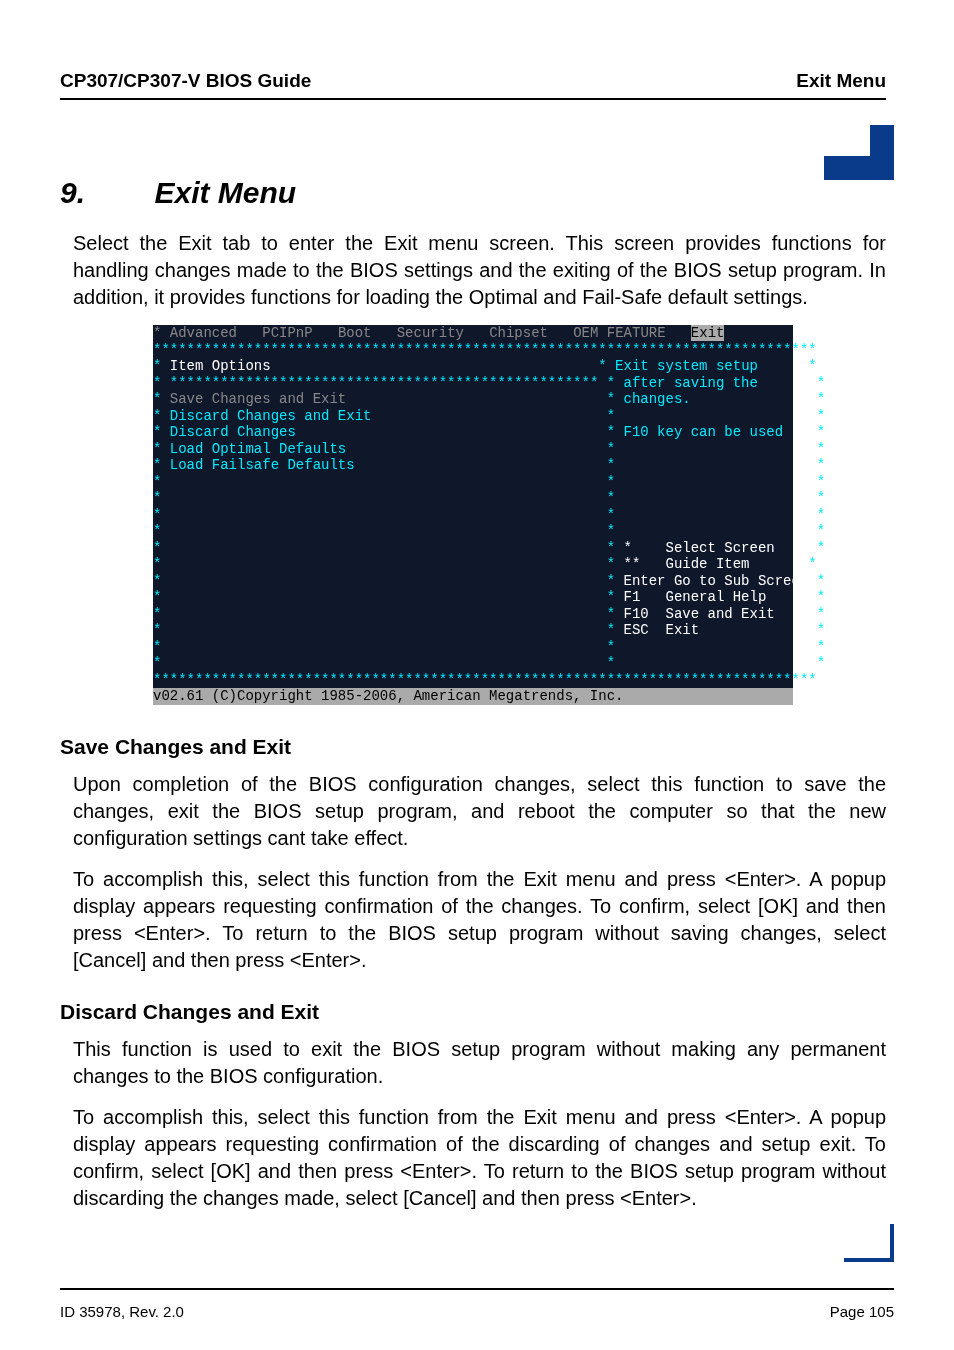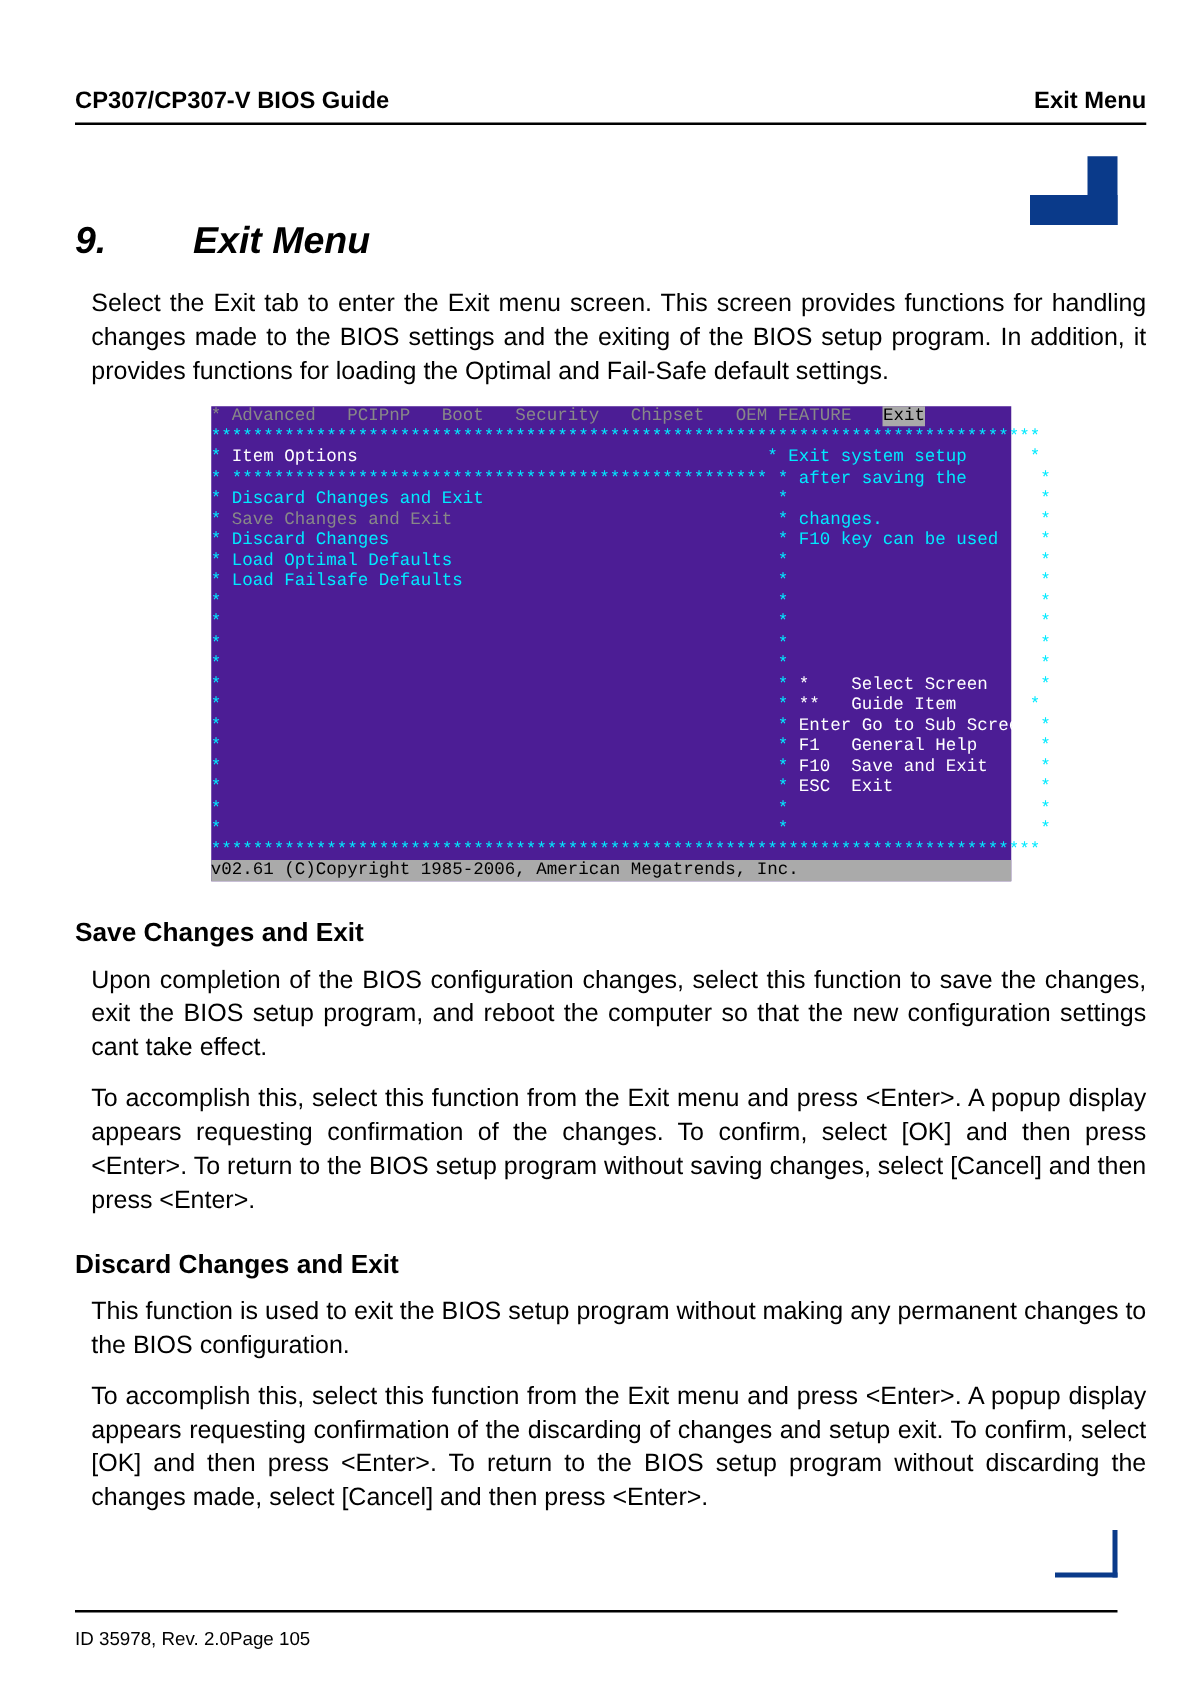--- a/index.html
+++ b/index.html
@@ -4,21 +4,21 @@
 <style>
   * { box-sizing: border-box; margin: 0; padding: 0; }
   body {
     font-family: Arial, Helvetica, sans-serif;
     background: #fff;
     width: 954px;
     margin: 0 auto;
     color: #000;
   }
   .page {
-    padding: 70px 37px 30px 60px;
+    padding: 70px 68px 30px 60px;
     position: relative;
     min-height: 1350px;
   }
   .header-row {
     display: flex;
     justify-content: space-between;
     font-weight: bold;
     font-size: 19px;
     margin-bottom: 6px;
   }
@@ -42,21 +42,21 @@
   p.body {
     font-size: 20px;
     line-height: 1.35;
     text-align: justify;
     margin-bottom: 14px;
     margin-left: 13px;
   }
   .bios-box {
     margin: 3px auto 30px auto;
     width: 640px;
-    background: #4c1d95;
+    background: #0f172a;
     color: #fff;
     font-family: "Courier New", monospace;
     font-size: 14px;
     line-height: 1.18;
     padding: 0;
   }
   .bios-tabs { color: #888; white-space: pre; }
   .bios-tabs .sel { background:#aaa; color:#000; }
   .bios-line { white-space: pre; }
   .cyan { color:#00eaff; }
@@ -76,21 +76,21 @@
     right: 60px;
     height: 2px;
     background: #000;
   }
   .footer-row {
     position: absolute;
     bottom: 30px;
     left: 60px;
     right: 60px;
     display: flex;
-    justify-content: flex-start;
+    justify-content: space-between;
     font-size: 15px;
   }
   .corner-bot {
     position: absolute;
     bottom: 88px;
     right: 60px;
     width: 50px;
     height: 38px;
   }
   .corner-bot .h { position:absolute; bottom:0; right:0; width:50px; height:4px; background:#0a3a8a; }
@@ -116,22 +116,22 @@
     <span class="chapter-title">Exit Menu</span>
   </div>
 
   <p class="body">Select the Exit tab to enter the Exit menu screen. This screen provides functions for handling changes made to the BIOS settings and the exiting of the BIOS setup program. In addition, it provides functions for loading the Optimal and Fail-Safe default settings.</p>
 
   <div class="bios-box">
 <div class="bios-tabs">* <span>Advanced</span>   <span>PCIPnP</span>   <span>Boot</span>   <span>Security</span>   <span>Chipset</span>   <span>OEM FEATURE</span>   <span class="sel">Exit</span></div>
 <div class="bios-line cyan">*******************************************************************************</div>
 <div class="bios-line"><span class="cyan">* </span><span class="white">Item Options</span><span class="cyan">                                       * </span><span class="cyan">Exit system setup</span><span class="cyan">      *</span></div>
 <div class="bios-line"><span class="cyan">*</span><span class="cyan"> ***************************************************</span><span class="cyan"> * </span><span class="cyan">after saving the</span><span class="cyan">       *</span></div>
+<div class="bios-line"><span class="cyan">* </span><span class="gray">Save Changes and Exit</span><span class="cyan">                               * </span><span class="cyan">changes.</span><span class="cyan">               *</span></div>
 <div class="bios-line"><span class="cyan">* </span><span class="cyan">Discard Changes and Exit</span><span class="cyan">                            *                        *</span></div>
-<div class="bios-line"><span class="cyan">* </span><span class="gray">Save Changes and Exit</span><span class="cyan">                               * </span><span class="cyan">changes.</span><span class="cyan">               *</span></div>
 <div class="bios-line"><span class="cyan">* </span><span class="cyan">Discard Changes</span><span class="cyan">                                     * </span><span class="cyan">F10 key can be used</span><span class="cyan">    *</span></div>
 <div class="bios-line"><span class="cyan">* </span><span class="cyan">Load Optimal Defaults</span><span class="cyan">                               *                        *</span></div>
 <div class="bios-line"><span class="cyan">* </span><span class="cyan">Load Failsafe Defaults</span><span class="cyan">                              *                        *</span></div>
 <div class="bios-line cyan">*                                                     *                        *</div>
 <div class="bios-line cyan">*                                                     *                        *</div>
 <div class="bios-line cyan">*                                                     *                        *</div>
 <div class="bios-line cyan">*                                                     *                        *</div>
 <div class="bios-line"><span class="cyan">*                                                     * </span><span class="white">*    Select Screen</span><span class="cyan">     *</span></div>
 <div class="bios-line"><span class="cyan">*                                                     * </span><span class="white">**   Guide Item</span><span class="cyan">       *</span></div>
 <div class="bios-line"><span class="cyan">*                                                     * </span><span class="white">Enter Go to Sub Screen</span><span class="cyan"> *</span></div>

